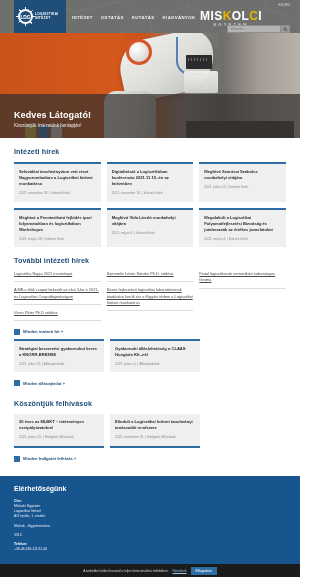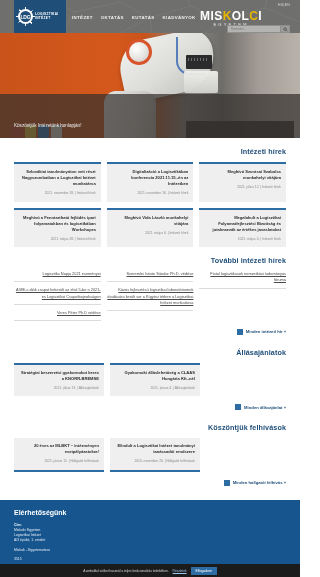--- a/index.html
+++ b/index.html
@@ -139,21 +139,21 @@
     background: rgba(52,48,46,.72);
   }
   .hero-text { position: absolute; left: 14px; bottom: 10px; }
   .hero-title {
     font-size: 9px; color: #fff; font-weight: bold; letter-spacing: .1px;
     margin-bottom: 3px;
   }
   .hero-sub { font-size: 4.6px; color: #ececec; }
 
   
-  .main { padding: 0 14px; text-align: right; }
+  .main { padding: 0 14px; }
   .section-title {
     font-size: 7.2px; color: #1f4e79; font-weight: bold;
     margin: 9px 0 6px; letter-spacing: .1px;
   }
   .card-row { display: flex; gap: 6px; }
   .card {
     flex: 1; background: #efefef; border-top: 2.2px solid #2e6ca4;
     padding: 5px 5px 6px; min-height: 28px;
   }
   .card-title {
@@ -265,20 +265,21 @@
     <div class="small-parts"></div>
     <div class="dark-strip"></div>
     <div class="color-blocks">
       <i style="background:#d44b2c"></i>
         <i style="background:#e8c63b"></i>
         <i style="background:#2f7fc4"></i>
         <i style="background:#e0e0dc"></i>
     </div>
     <div class="hero-overlay"></div>
     <div class="hero-text">
+      <div class="hero-title">Kedves Látogató!</div>
       <div class="hero-sub">Köszöntjük Intézetünk honlapján!</div>
     </div>
   </div>
 
   <div class="main">
 
     <h2 class="section-title">Intézeti hírek</h2>
 
     <div class="card-row">
       <div class="card">
@@ -324,21 +325,20 @@
       <div class="link-col">
         <a class="link-item" href="#">Fiatal logisztikusok nemzetközi tudományos fóruma</a>
       </div>
     </div>
 
     <div class="more-btn">
       <span class="sq"></span>
       <span>Minden intézeti hír »</span>
     </div>
 
-    <h2 class="section-title">Állásajánlatok</h2>
     <div class="card-row">
       <div class="card">
         <div class="card-title">Stratégiai beszerzési gyakornokot keres a KNORR-BREMSE</div>
         <div class="card-meta">2021. július 13. | Állásajánlatok</div>
       </div>
       <div class="card">
         <div class="card-title">Gyakornoki álláslehetőség a CLAAS Hungária Kft.-nél</div>
         <div class="card-meta">2021. június 4. | Állásajánlatok</div>
       </div>
       <div style="flex:1"></div>

